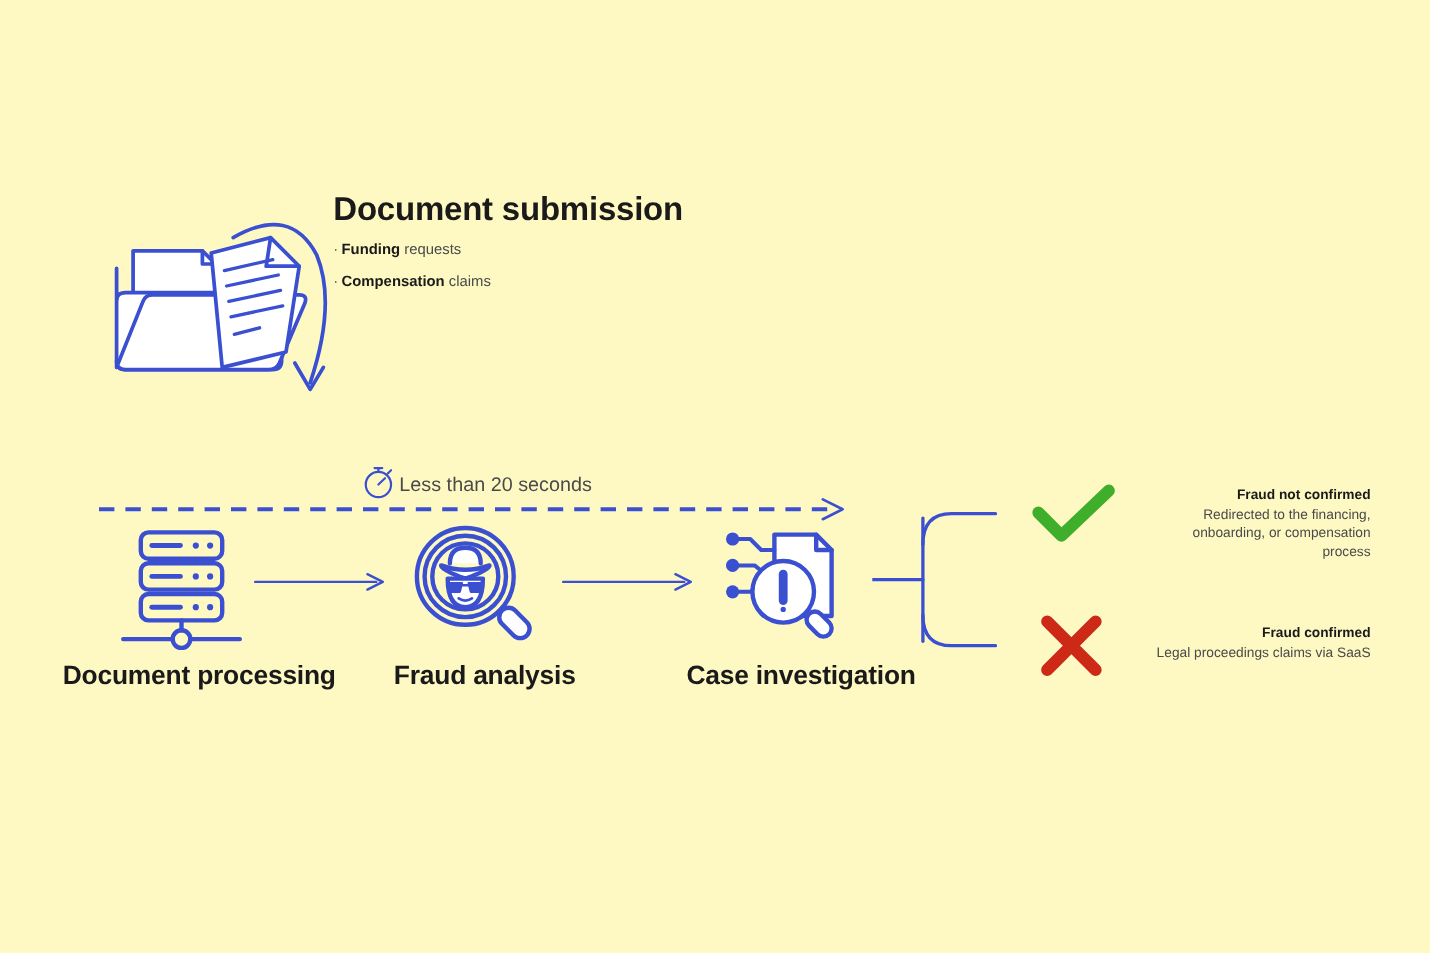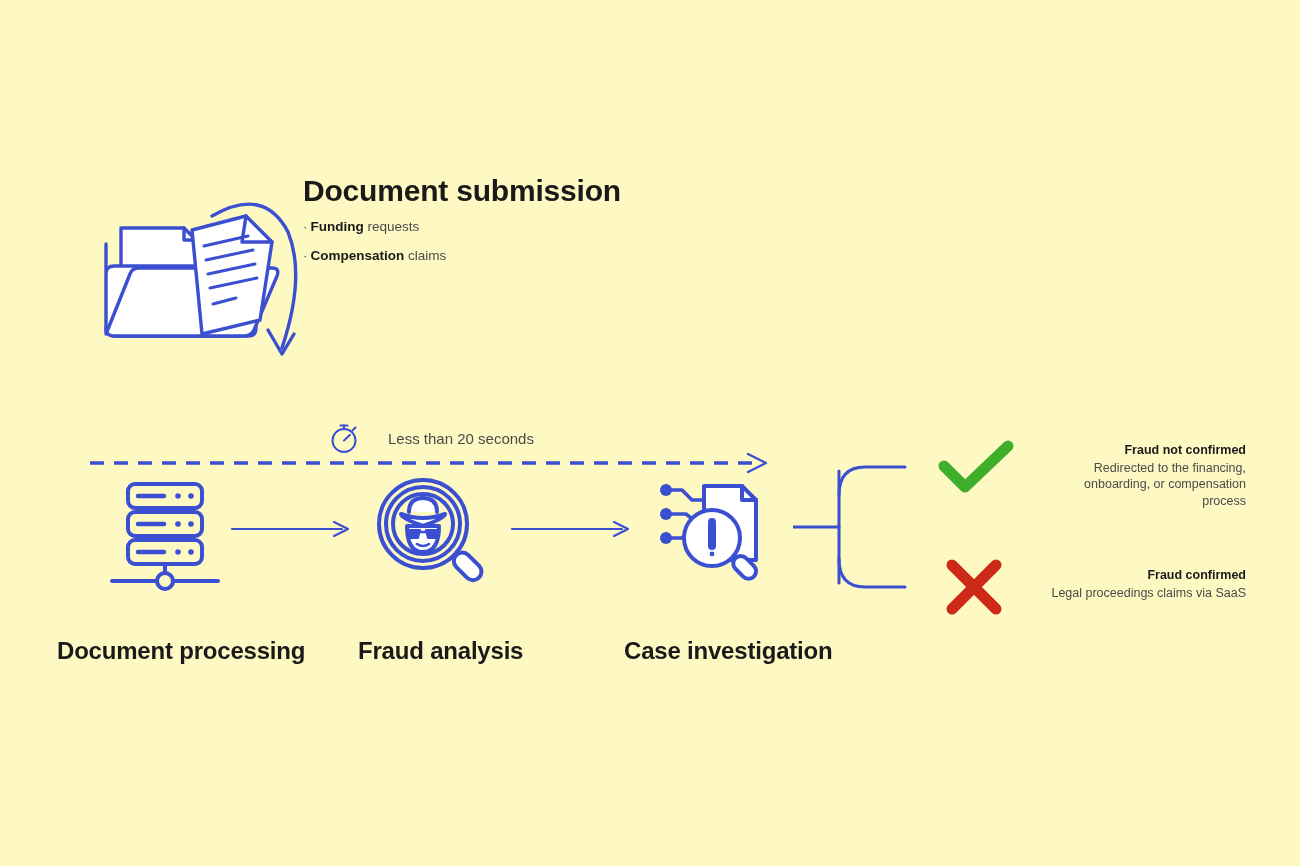--- a/index.html
+++ b/index.html
@@ -66,23 +66,23 @@
   
   #timer-icon {
     position: absolute;
     left: 327px;
     top: 421px;
     width: 34px;
     height: 34px;
   }
   #timer-label {
     position: absolute;
-    left: 388px;
+    left: 363px;
     top: 430px;
-    font-size: 15px;
+    font-size: 18px;
     color: #4a4a4a;
     white-space: nowrap;
   }
   #dashed-arrow {
     position: absolute;
     left: 88px;
     top: 450px;
     width: 690px;
     height: 26px;
   }
@@ -110,21 +110,21 @@
     height: 128px;
   }
 
   .stage-label {
     position: absolute;
     font-size: 24px;
     font-weight: bold;
     color: #1a1a1a;
     letter-spacing: -0.2px;
     white-space: nowrap;
-    top: 637px;
+    top: 601px;
   }
   #label-document { left: 57px; }
   #label-fraud    { left: 358px; }
   #label-case     { left: 624px; }
 
   
   .outcome-icon { position: absolute; }
   #icon-check { left: 936px; top: 440px; width: 80px; height: 54px; }
   #icon-cross { left: 944px; top: 557px; width: 60px; height: 60px; }
 

